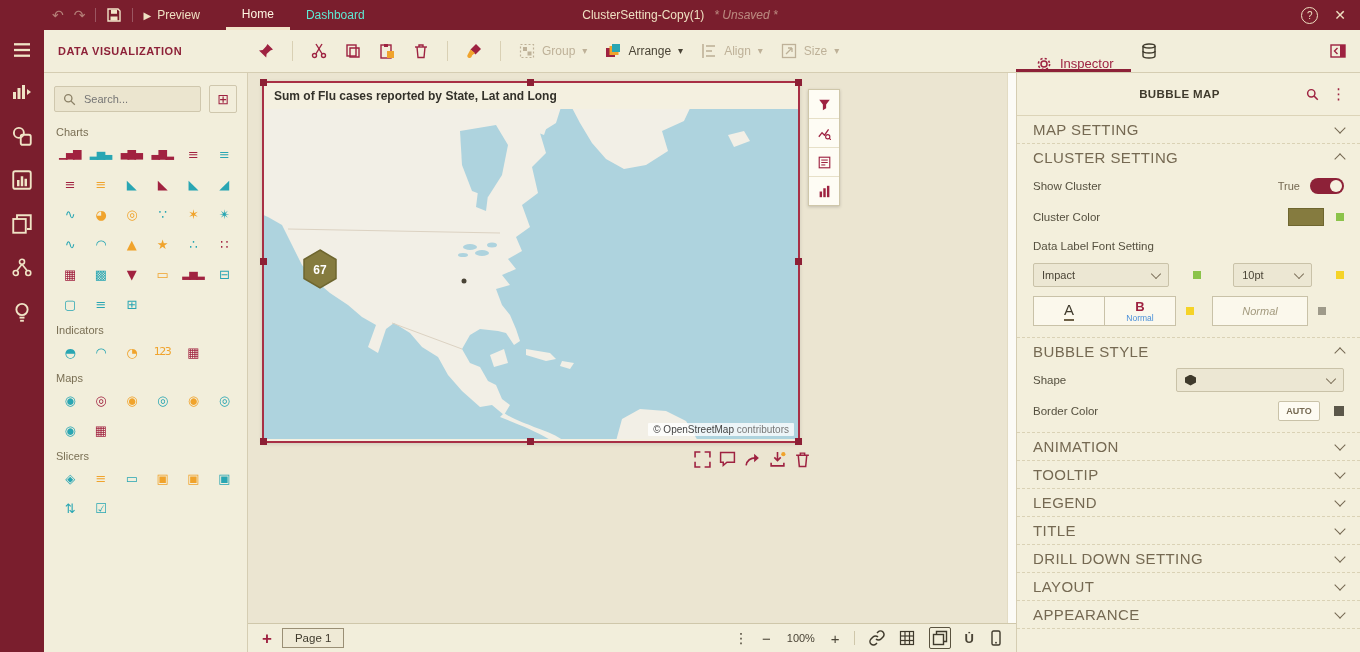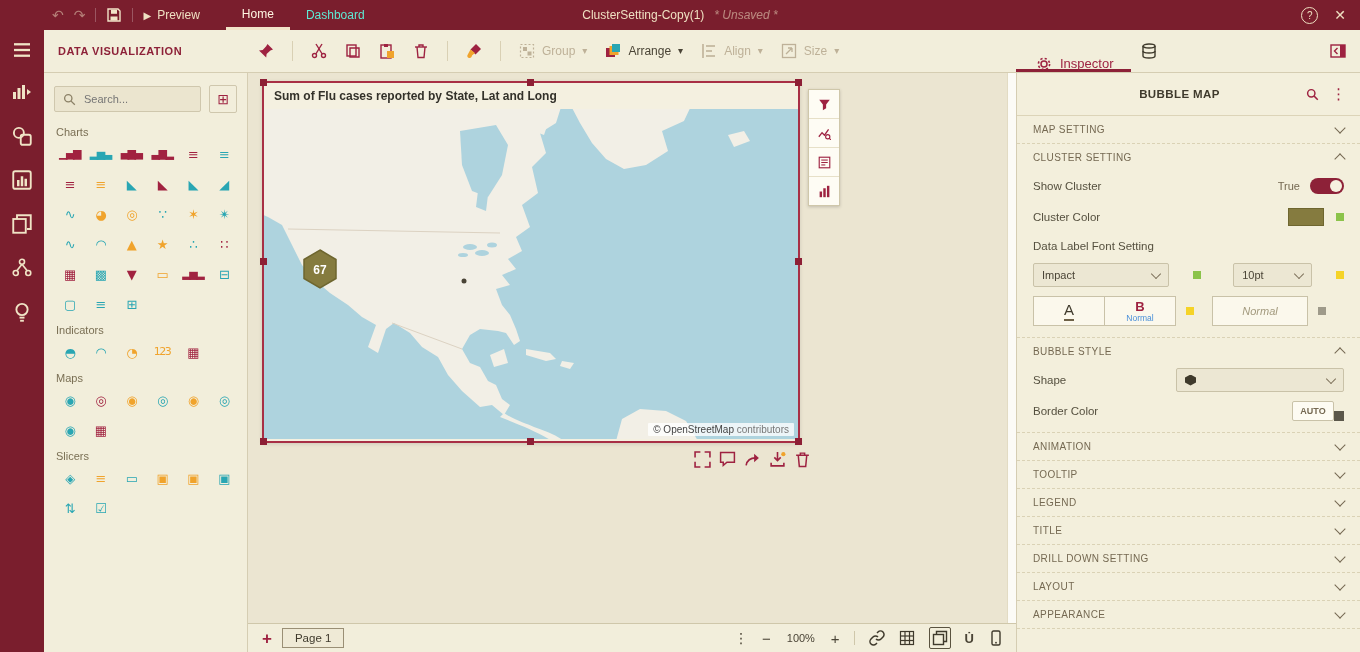--- a/index.html
+++ b/index.html
@@ -91,21 +91,21 @@
   .bb-sel{border:1px solid #5A5340;padding:2px;border-radius:2px;display:flex;}
   .bb-u{font-size:13px;font-weight:bold;cursor:pointer;}
 
   
   .inspector{width:344px;background:#F3EFDC;border-left:1px solid #D5CDB2;flex:none;overflow:hidden;box-sizing:border-box;}
   .insp-head{display:flex;align-items:center;height:42px;padding:0 14px;border-bottom:1px solid #DCD4B8;}
   .insp-head .ttl{flex:1;text-align:center;font-size:11.5px;font-weight:bold;letter-spacing:.4px;color:#3F3A2C;padding-left:34px;}
   .insp-head .icon{color:#9E2241;margin-left:12px;cursor:pointer;}
   .insp-kebab{color:#9E2241;font-size:15px;margin-left:12px;cursor:pointer;}
   .sec-row{display:flex;align-items:center;justify-content:space-between;height:27px;padding:0 16px;border-bottom:1px dashed #DAD2B5;cursor:pointer;}
-  .sec-row .lbl{font-size:10px;letter-spacing:.4px;color:#756952;}
+  .sec-row .lbl{font-size:15px;letter-spacing:.4px;color:#756952;}
   .chv{width:7px;height:7px;border-right:1.6px solid #756952;border-bottom:1.6px solid #756952;transform:rotate(45deg);margin-top:-3px;}
   .chv.up{transform:rotate(-135deg);margin-top:3px;}
   .ctl-row{display:flex;align-items:center;padding:0 16px;}
   .ctl-lbl{font-size:11.5px;color:#55503F;}
   .sel{display:flex;align-items:center;justify-content:space-between;height:24px;background:#ECE7D3;border:1px solid #C9C2A8;border-radius:2px;padding:0 8px;font-size:11px;color:#4A4436;cursor:pointer;box-sizing:border-box;}
   .sel .chv{margin-top:-2px;transform:rotate(45deg) scale(.9);}
   .mini-sq{width:8px;height:8px;flex:none;}
   .toggle{width:34px;height:16px;border-radius:9px;background:#8D2138;position:relative;cursor:pointer;flex:none;}
   .toggle .knob{position:absolute;right:2px;top:2px;width:12px;height:12px;border-radius:50%;background:#F6F1DF;}
   .swatch{width:36px;height:18px;border:1px solid #6E662F;cursor:pointer;box-sizing:border-box;}
@@ -691,21 +691,21 @@
         </div>
         <div class="ctl-row" style="height:30px;justify-content:space-between">
           <span class="ctl-lbl">Shape</span>
           <span class="sel" style="width:168px">
             <span class="hexa"></span>
               <span class="chv"></span>
           </span>
         </div>
         <div class="ctl-row" style="height:32px;justify-content:space-between">
           <span class="ctl-lbl">Border Color</span>
-          <span style="display:flex;align-items:flex-end;">
+          <span style="display:flex;align-items:center;gap:14px">
             <span class="auto-btn">AUTO</span>
             <span class="mini-sq" style="width:10px;height:10px;background:#5B574A"></span>
           </span>
         </div>
         <div style="height:5px;border-bottom:1px dashed #DAD2B5"></div>
 
         <div class="sec-row">
             <span class="lbl">ANIMATION</span>
             <span class="chv"></span>
           </div>

